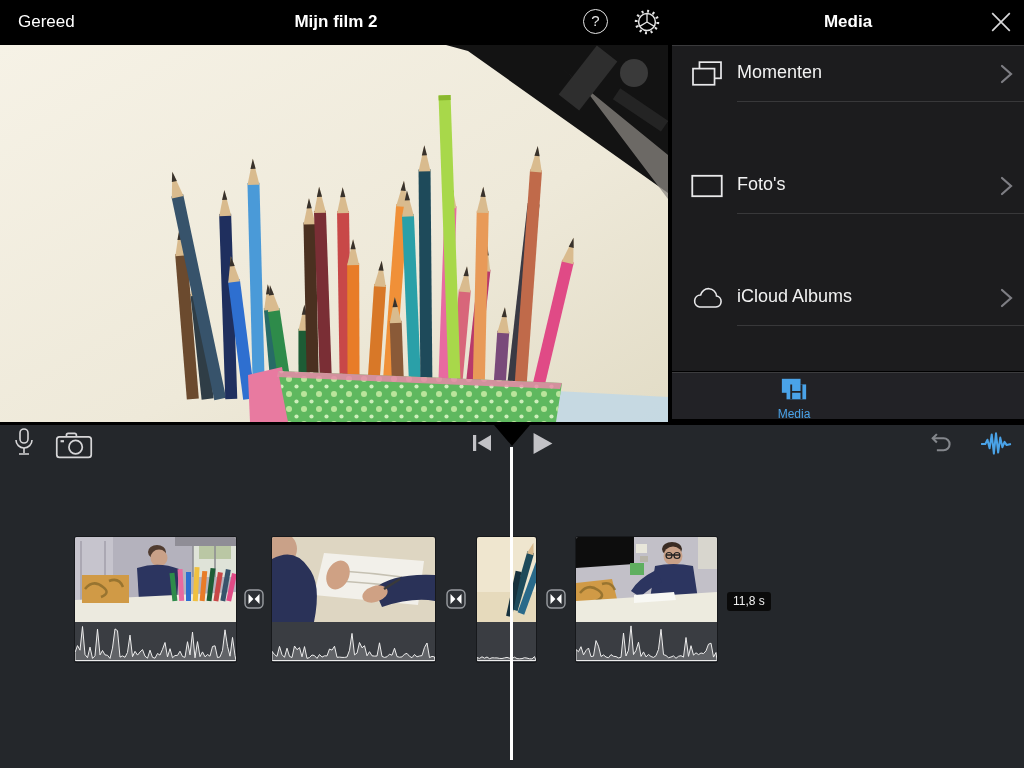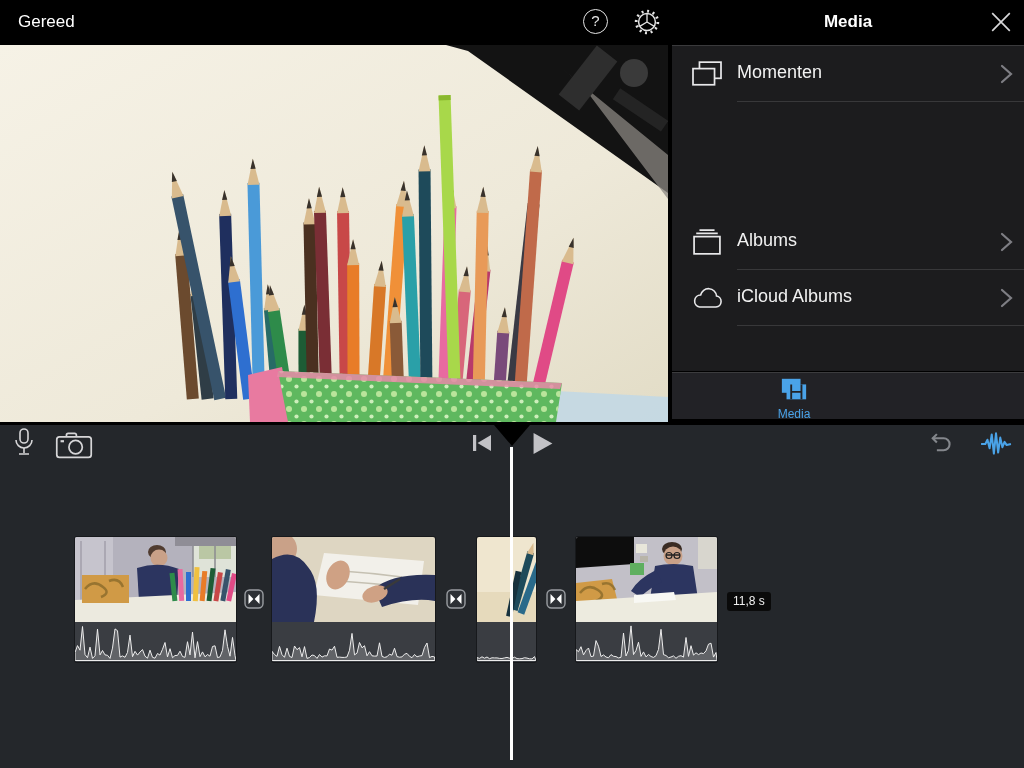--- a/index.html
+++ b/index.html
@@ -60,20 +60,21 @@
   svg { overflow:visible; }
 </style>
 </head>
 <body>
 
 <div class="screen">
 
   <div class="topbar">
     <div class="topbar-left">
       <div class="done-btn">Gereed</div>
+      <div class="film-title">Mijn film 2</div>
       <div class="help-btn"><span>?</span></div>
       <div class="gear-btn">
         <svg viewBox="0 0 30 30">
           <circle cx="15" cy="15" r="9" fill="none" stroke="#e4e4e4" stroke-width="1.6"></circle>
           <circle cx="15" cy="15" r="11.6" fill="none" stroke="#e4e4e4" stroke-width="3" stroke-dasharray="2.1 3.95"></circle>
           <path d="M15,15 L15,6.4 M15,15 L22.4,19.4 M15,15 L7.6,19.4" stroke="#e4e4e4" stroke-width="1.4" fill="none"></path>
         </svg>
       </div>
     </div>
     <div class="topbar-right">
@@ -261,32 +262,31 @@
         <rect x="2" y="8" width="20" height="15" fill="#1c1c1e" stroke="#e8e8ea" stroke-width="1.6"></rect>
       </svg>
       <span class="m-label">Momenten</span>
       <svg class="m-chev" viewBox="0 0 14 22">
           <polyline points="2,3 11,11 2,19" fill="none" stroke="#7e7e84" stroke-width="2.2" stroke-linecap="round"></polyline>
         </svg>
       <div class="sep"></div>
     </div>
 
 
-
-    <div class="m-row" style="top:168px">
-      <svg class="m-icon" viewBox="0 0 30 26">
-        <rect x="3" y="8" width="24" height="16" fill="none" stroke="#e8e8ea" stroke-width="1.6"></rect>
-        <path d="M5,5 H25 M8,2 H22" stroke="#e8e8ea" stroke-width="1.5" fill="none"></path>
-      </svg>
-      <span class="m-label">Albums</span>
+    <div class="m-row" style="top:112px">
+      <svg class="m-icon" viewBox="0 0 30 24">
+        <rect x="2" y="3" width="26" height="18" fill="none" stroke="#e8e8ea" stroke-width="1.6"></rect>
+      </svg>
+      <span class="m-label">Foto's</span>
       <svg class="m-chev" viewBox="0 0 14 22">
           <polyline points="2,3 11,11 2,19" fill="none" stroke="#7e7e84" stroke-width="2.2" stroke-linecap="round"></polyline>
         </svg>
       <div class="sep"></div>
     </div>
+
 
     <div class="m-row" style="top:224px">
       <svg class="m-icon" viewBox="0 0 32 24">
         <path d="M24.5,20.5 H9 a5.7,5.7 0 0 1 1,-11.3 A7.6,7.6 0 0 1 25,10.2 a5.2,5.2 0 0 1 -0.5,10.3 Z" fill="none" stroke="#e8e8ea" stroke-width="1.5"></path>
       </svg>
       <span class="m-label">iCloud Albums</span>
       <svg class="m-chev" viewBox="0 0 14 22">
           <polyline points="2,3 11,11 2,19" fill="none" stroke="#7e7e84" stroke-width="2.2" stroke-linecap="round"></polyline>
         </svg>
       <div class="sep"></div>

